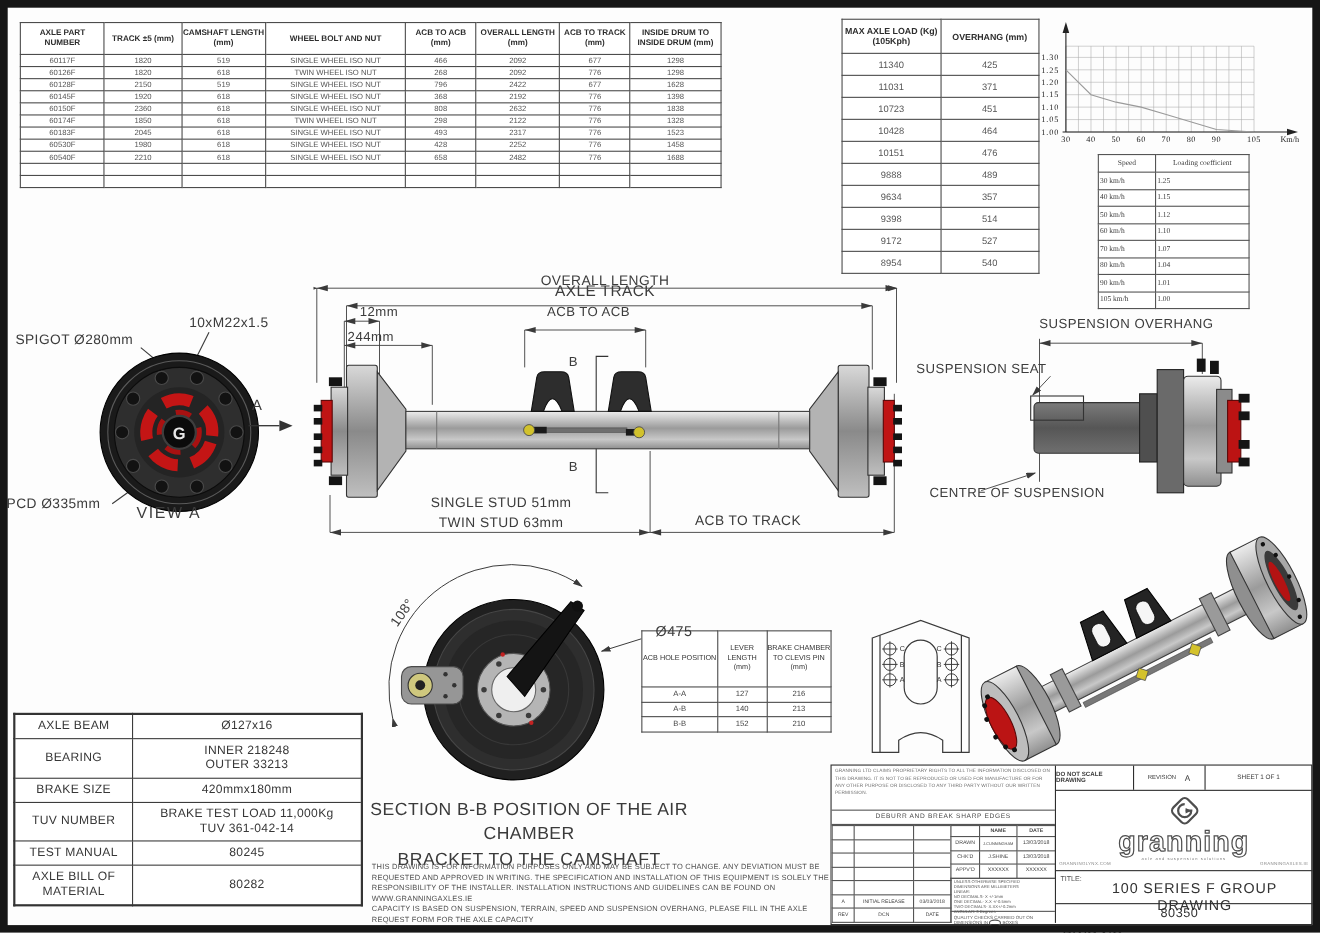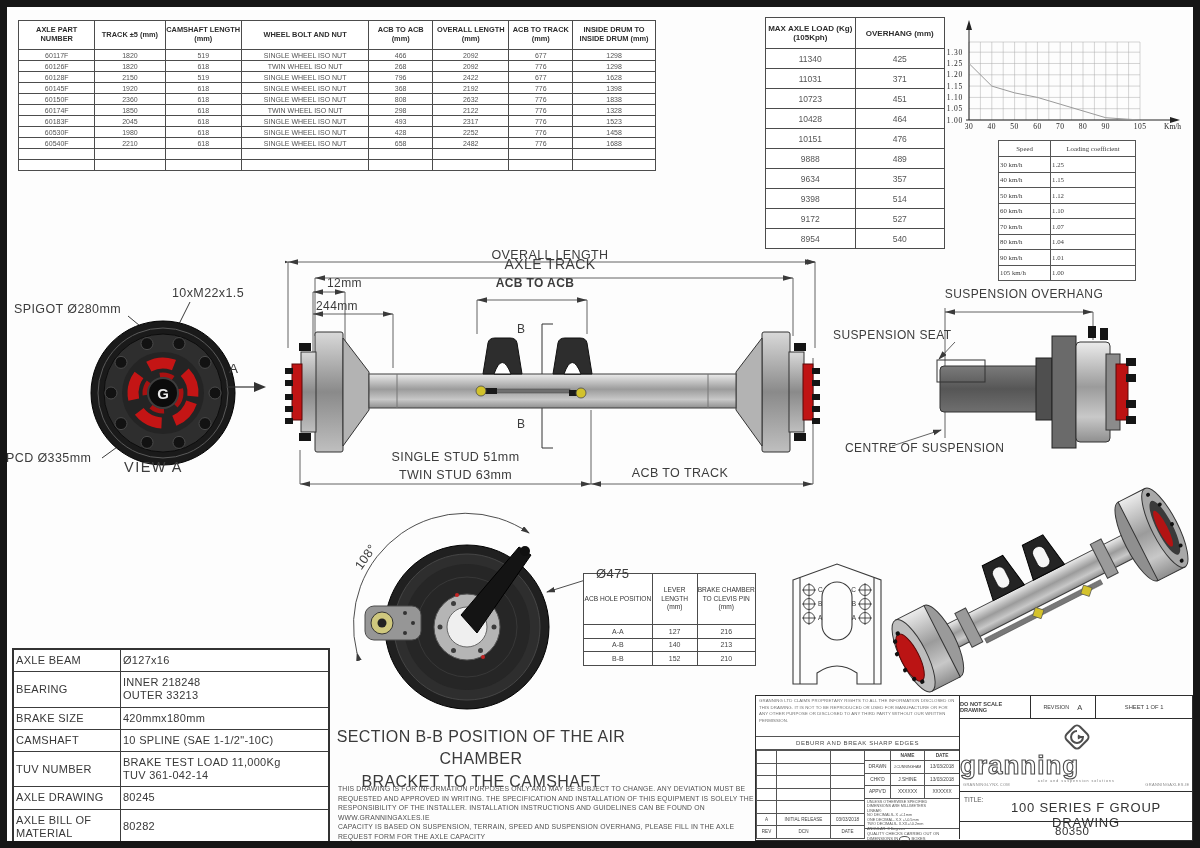--- a/index.html
+++ b/index.html
@@ -15,21 +15,21 @@
   .load th{font-size:8px;height:30px;color:#2d2d2d;}
   .load td{font-size:8.5px;height:19px;color:#555;}
   .speed{left:998px;top:140px;width:138px;font-family:"Liberation Serif",serif;}
   .speed th{font-size:6.8px;height:13px;font-weight:normal;}
   .speed td{font-size:6.8px;height:12.5px;}
   .speed th,.speed td{border:0.8px solid #555;}
   .acb{left:583px;top:573px;width:173px;}
   .acb th{font-size:6.6px;height:50px;font-weight:normal;line-height:1.35;color:#333;}
   .acb td{font-size:7px;height:12.5px;color:#444;}
   .spec{left:12px;top:648px;width:318px;border:2px solid #333;}
-  .spec td{border:1px solid #3c3c3c;font-size:11px;padding:4px 2px;text-align:left;
+  .spec td{border:1px solid #3c3c3c;font-size:11px;padding:4px 2px;text-align:center;
            white-space:pre-line;line-height:1.2;letter-spacing:.3px;color:#383838;}
   .lbl{position:absolute;color:#3c3c3c;letter-spacing:.4px;white-space:pre;z-index:20;}
   .ctr{text-align:center;}
   .notes{position:absolute;left:338px;top:784px;width:420px;font-size:6.8px;line-height:1.4;
          color:#4f4f4f;white-space:pre-line;letter-spacing:.2px;}
   .cap{position:absolute;left:335px;top:726px;width:292px;font-size:16px;text-align:center;
        white-space:pre-line;letter-spacing:.4px;line-height:1.4;color:#3a3a3a;}
   svg{position:absolute;}
   
   .tb{position:absolute;left:755px;top:695px;width:438px;height:146px;border:1.5px solid #2e2e2e;
@@ -44,21 +44,21 @@
   .sgn td{border:1px solid #555;height:11.5px;font-size:4.8px;text-align:center;color:#444;padding:0;overflow:hidden;}
   .sgn tr:first-child td{height:9px;font-weight:bold;}
   .tol{border-left:1px solid #555;border-top:1px solid #555;font-size:3.8px;line-height:1.18;
        color:#555;padding:1px 2px;white-space:pre-line;}
   .qual{border-left:1px solid #555;border-top:1px solid #555;font-size:4.1px;color:#555;padding:1.5px 2px;line-height:1.3;}
   .oval{display:inline-block;width:9px;height:4.5px;border:0.8px solid #555;border-radius:50%;vertical-align:middle;}
   .rp{position:absolute;left:203px;top:0;width:233.5px;height:143px;border-left:1.5px solid #2e2e2e;}
   .hdrow{position:absolute;left:0;top:0;width:100%;height:22px;display:flex;border-bottom:1px solid #2e2e2e;}
   .hdrow>div{border-right:1px solid #2e2e2e;display:flex;align-items:center;justify-content:center;}
   .brand{font-size:26px;font-weight:bold;letter-spacing:1px;color:transparent;
-         -webkit-text-stroke:1.1px #4e4e4e;font-family:"Liberation Sans",sans-serif;}
+         -webkit-text-stroke:1.1px #4e4e4e;text-align:center;font-family:"Liberation Sans",sans-serif;}
   .site{font-size:4px;color:#8a8a8a;letter-spacing:.3px;}
 </style>
 </head>
 <body>
 
 <div class="frame"></div>
 
 <table class="dt main">
   <colgroup>
       <col style="width:12%">
@@ -487,21 +487,21 @@
     <rect x="284" y="142" width="12" height="6" fill="#1a1a1a"></rect>
   <g fill="#d2c22c" stroke="#4a4a4a" stroke-width="0.8">
     <circle cx="196" cy="143" r="5"></circle>
       <circle cx="296" cy="145" r="5"></circle>
   </g>
 </svg>
 <div class="lbl ctr" style="left:380px;top:248px;width:340px;font-size:12.5px;">OVERALL LENGTH</div>
 <div class="lbl ctr" style="left:380px;top:256px;width:340px;font-size:14px;">AXLE TRACK</div>
 <div class="lbl" style="left:327px;top:276px;font-size:12px;">12mm</div>
 <div class="lbl" style="left:316px;top:299px;font-size:12px;">244mm</div>
-<div class="lbl ctr" style="left:460px;top:276px;width:150px;font-size:12px;font-weight:bold;">ACB TO ACB</div>
+<div class="lbl ctr" style="left:460px;top:276px;width:150px;font-size:12px;">ACB TO ACB</div>
 <div class="lbl" style="left:517px;top:322px;font-size:12px;">B</div>
 <div class="lbl" style="left:517px;top:417px;font-size:12px;">B</div>
 <div class="lbl ctr" style="left:348px;top:450px;width:215px;font-size:12.5px;">SINGLE STUD 51mm</div>
 <div class="lbl ctr" style="left:348px;top:468px;width:215px;font-size:12.5px;">TWIN STUD 63mm</div>
 <div class="lbl ctr" style="left:590px;top:466px;width:180px;font-size:12.5px;">ACB TO TRACK</div>
 
 <svg style="left:830px;top:300px;" width="370" height="170" viewBox="0 0 370 170">
   <defs>
     <marker id="arrS" markerWidth="9" markerHeight="7" refX="8" refY="2.8" orient="auto" markerUnits="userSpaceOnUse">
       <path d="M0,0 L9,2.8 L0,5.6 Z" fill="#3a3a3a"></path>
@@ -704,30 +704,26 @@
       <tr>
         <td>BEARING</td>
         <td>INNER 218248
 OUTER 33213</td>
       </tr>
       <tr>
         <td>BRAKE SIZE</td>
         <td>420mmx180mm</td>
       </tr>
       <tr>
-        <td>CAMSHAFT</td>
-        <td>10 SPLINE (SAE 1-1/2"-10C)</td>
-      </tr>
-      <tr>
         <td>TUV NUMBER</td>
         <td>BRAKE TEST LOAD 11,000Kg
 TUV 361-042-14</td>
       </tr>
       <tr>
-        <td>AXLE DRAWING</td>
+        <td>TEST MANUAL</td>
         <td>80245</td>
       </tr>
       <tr>
         <td>AXLE BILL OF
 MATERIAL</td>
         <td>80282</td>
       </tr>
     </tbody>
 </table>
 

